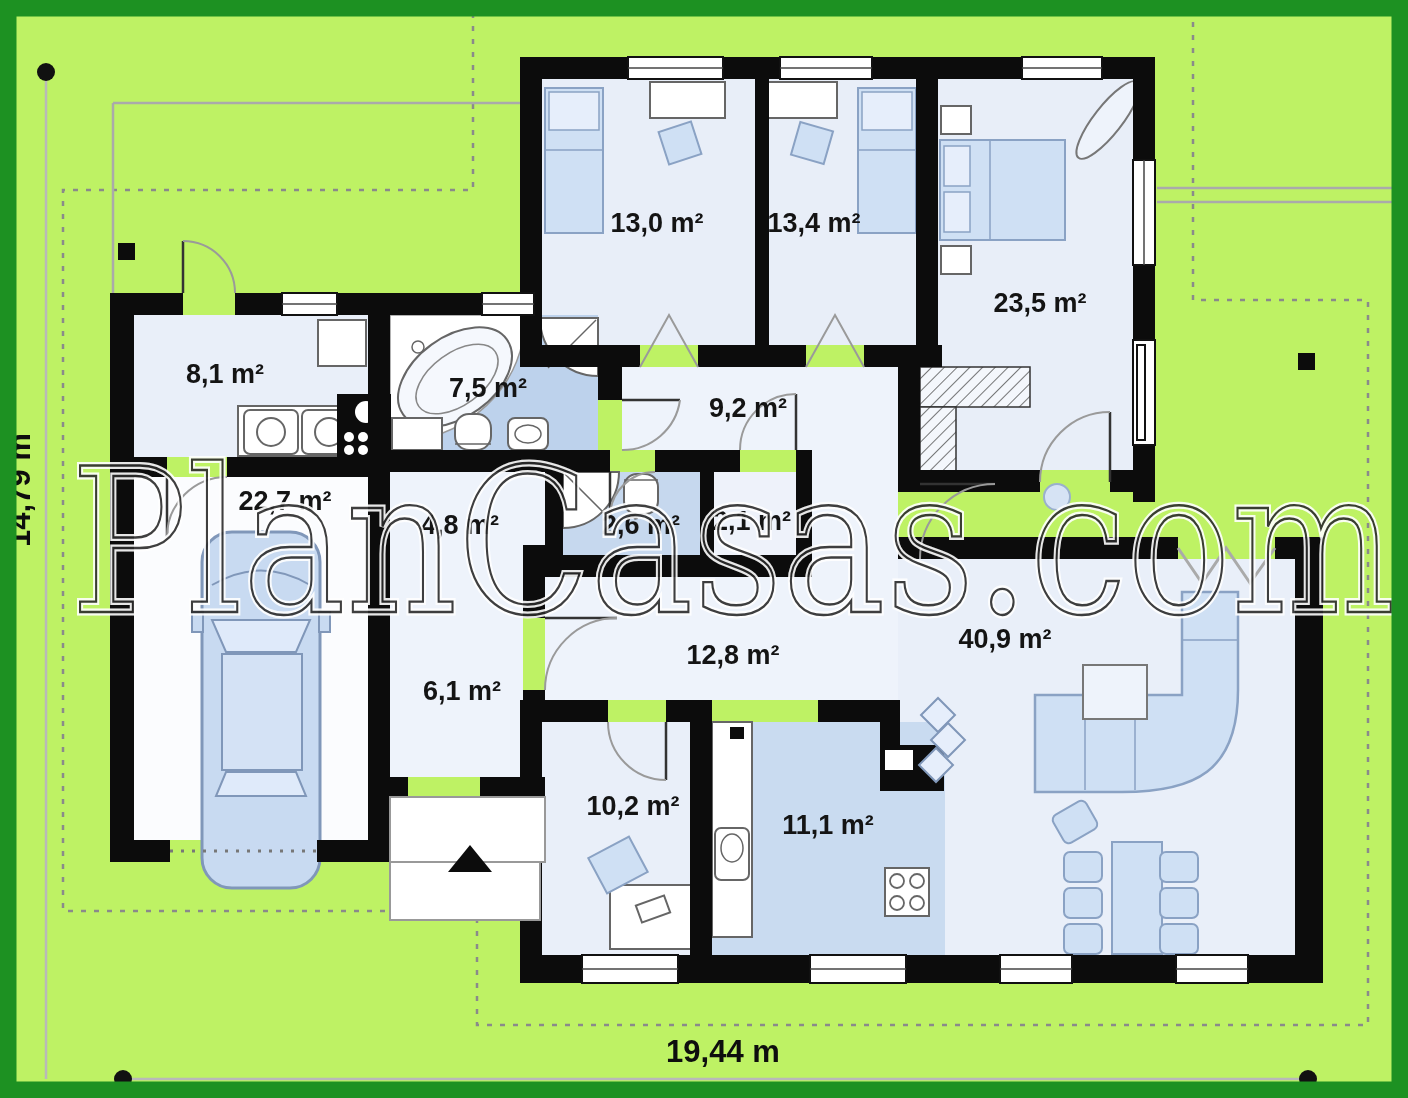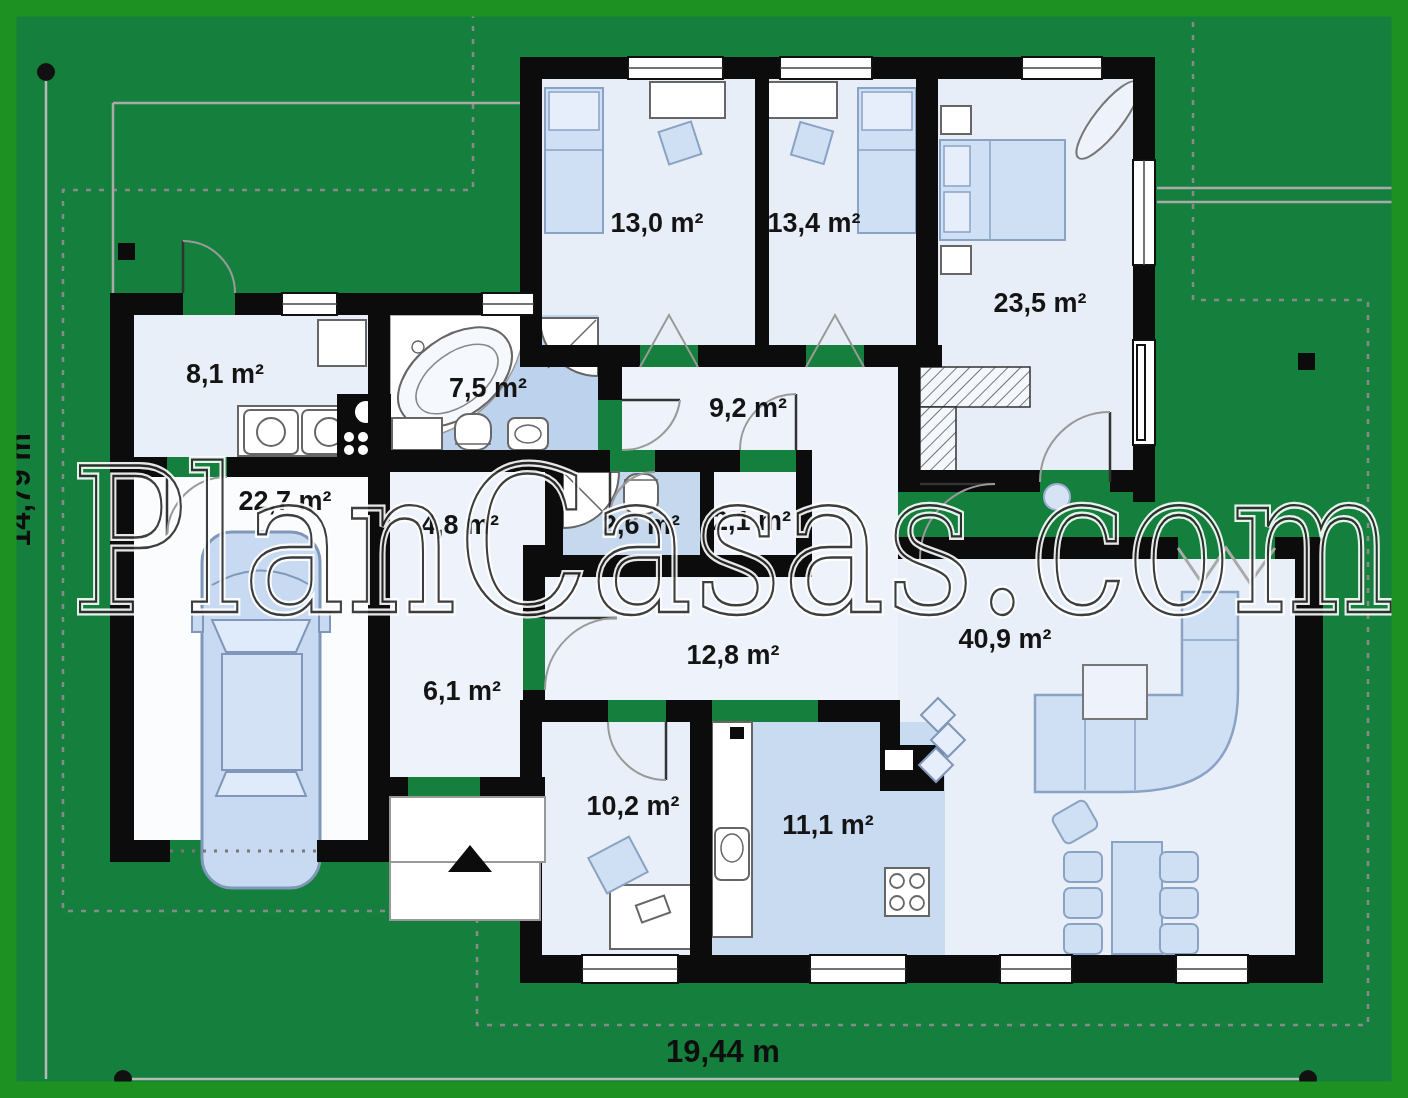--- a/index.html
+++ b/index.html
@@ -1,16 +1,16 @@
 <!DOCTYPE html>
 <html><head>
 <meta charset="utf-8">
 <style>
   html,body{margin:0;padding:0;background:#ffffff;}
-  #stage{position:relative;width:1408px;height:1098px;background:#15803d;overflow:hidden;}
+  #stage{position:relative;width:1408px;height:1098px;background:#bef264;overflow:hidden;}
   svg{display:block;}
   .wall{fill:#0c0c0c;}
   .win{fill:#ffffff;stroke:#111;stroke-width:2;}
   .winline{stroke:#444;stroke-width:1.5;}
   .furn{fill:#cfe0f4;stroke:#8aa2c4;stroke-width:2;}
   .furnlight{fill:#e6eefb;stroke:#8aa2c4;stroke-width:1.5;}
   .wfurn{fill:#ffffff;stroke:#666;stroke-width:2;}
   .arc{fill:none;stroke:#9a9a9a;stroke-width:2;}
   .leaf{stroke:#333;stroke-width:2.5;}
   .thin{stroke:#aaaaaa;stroke-width:2.5;fill:none;}

